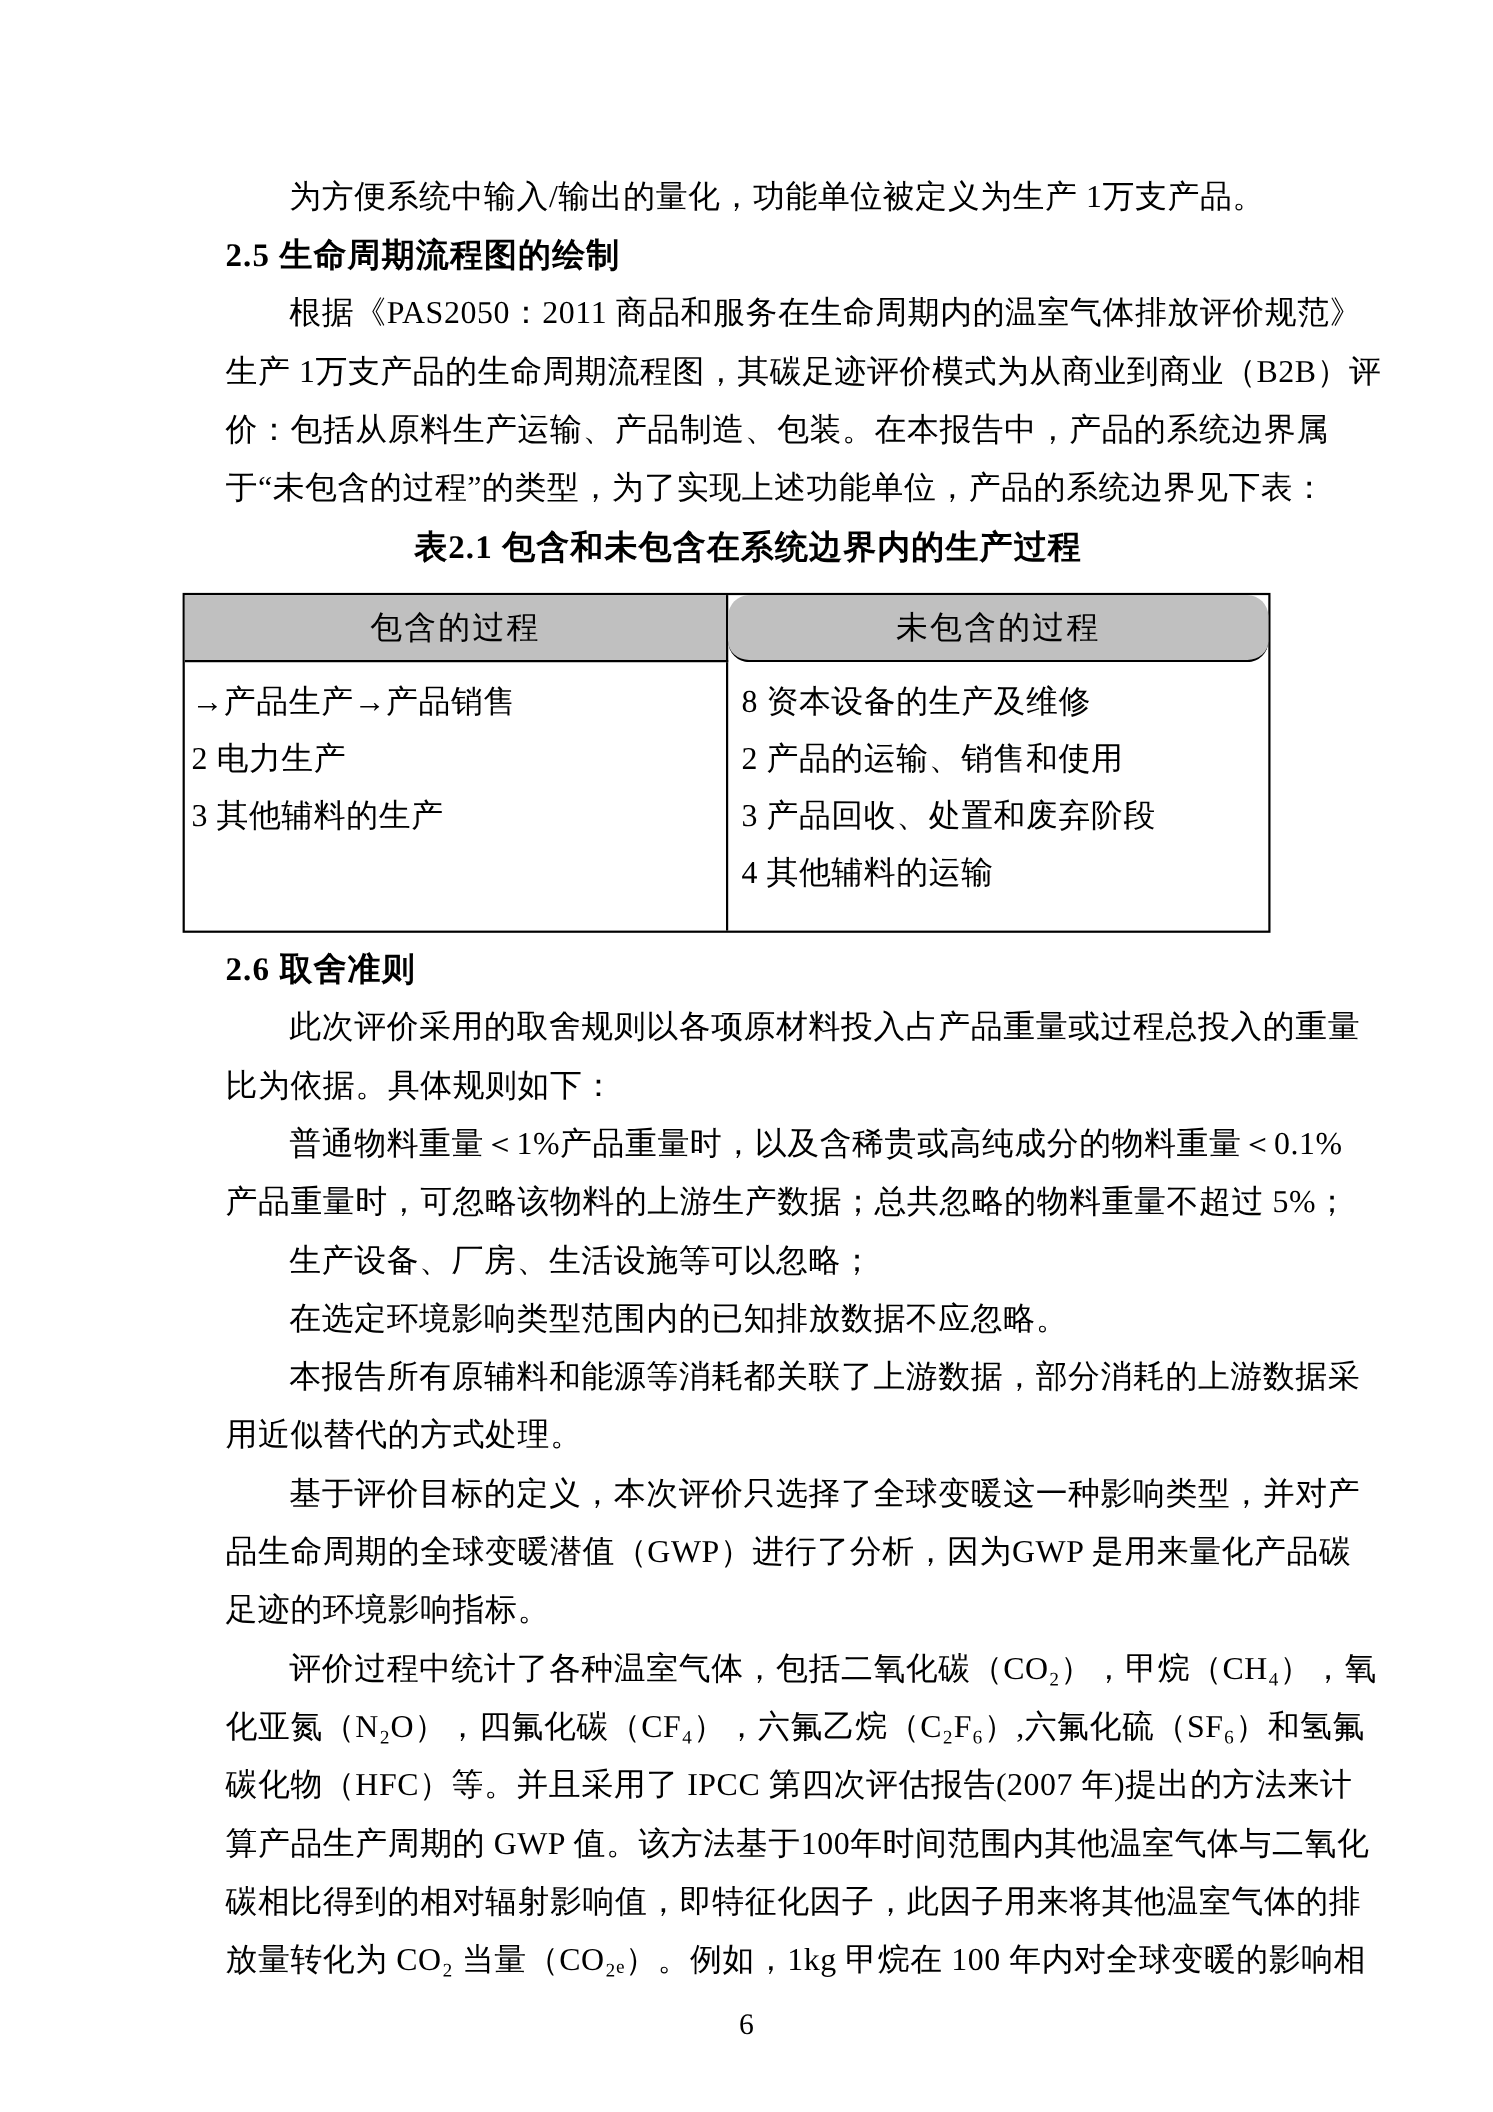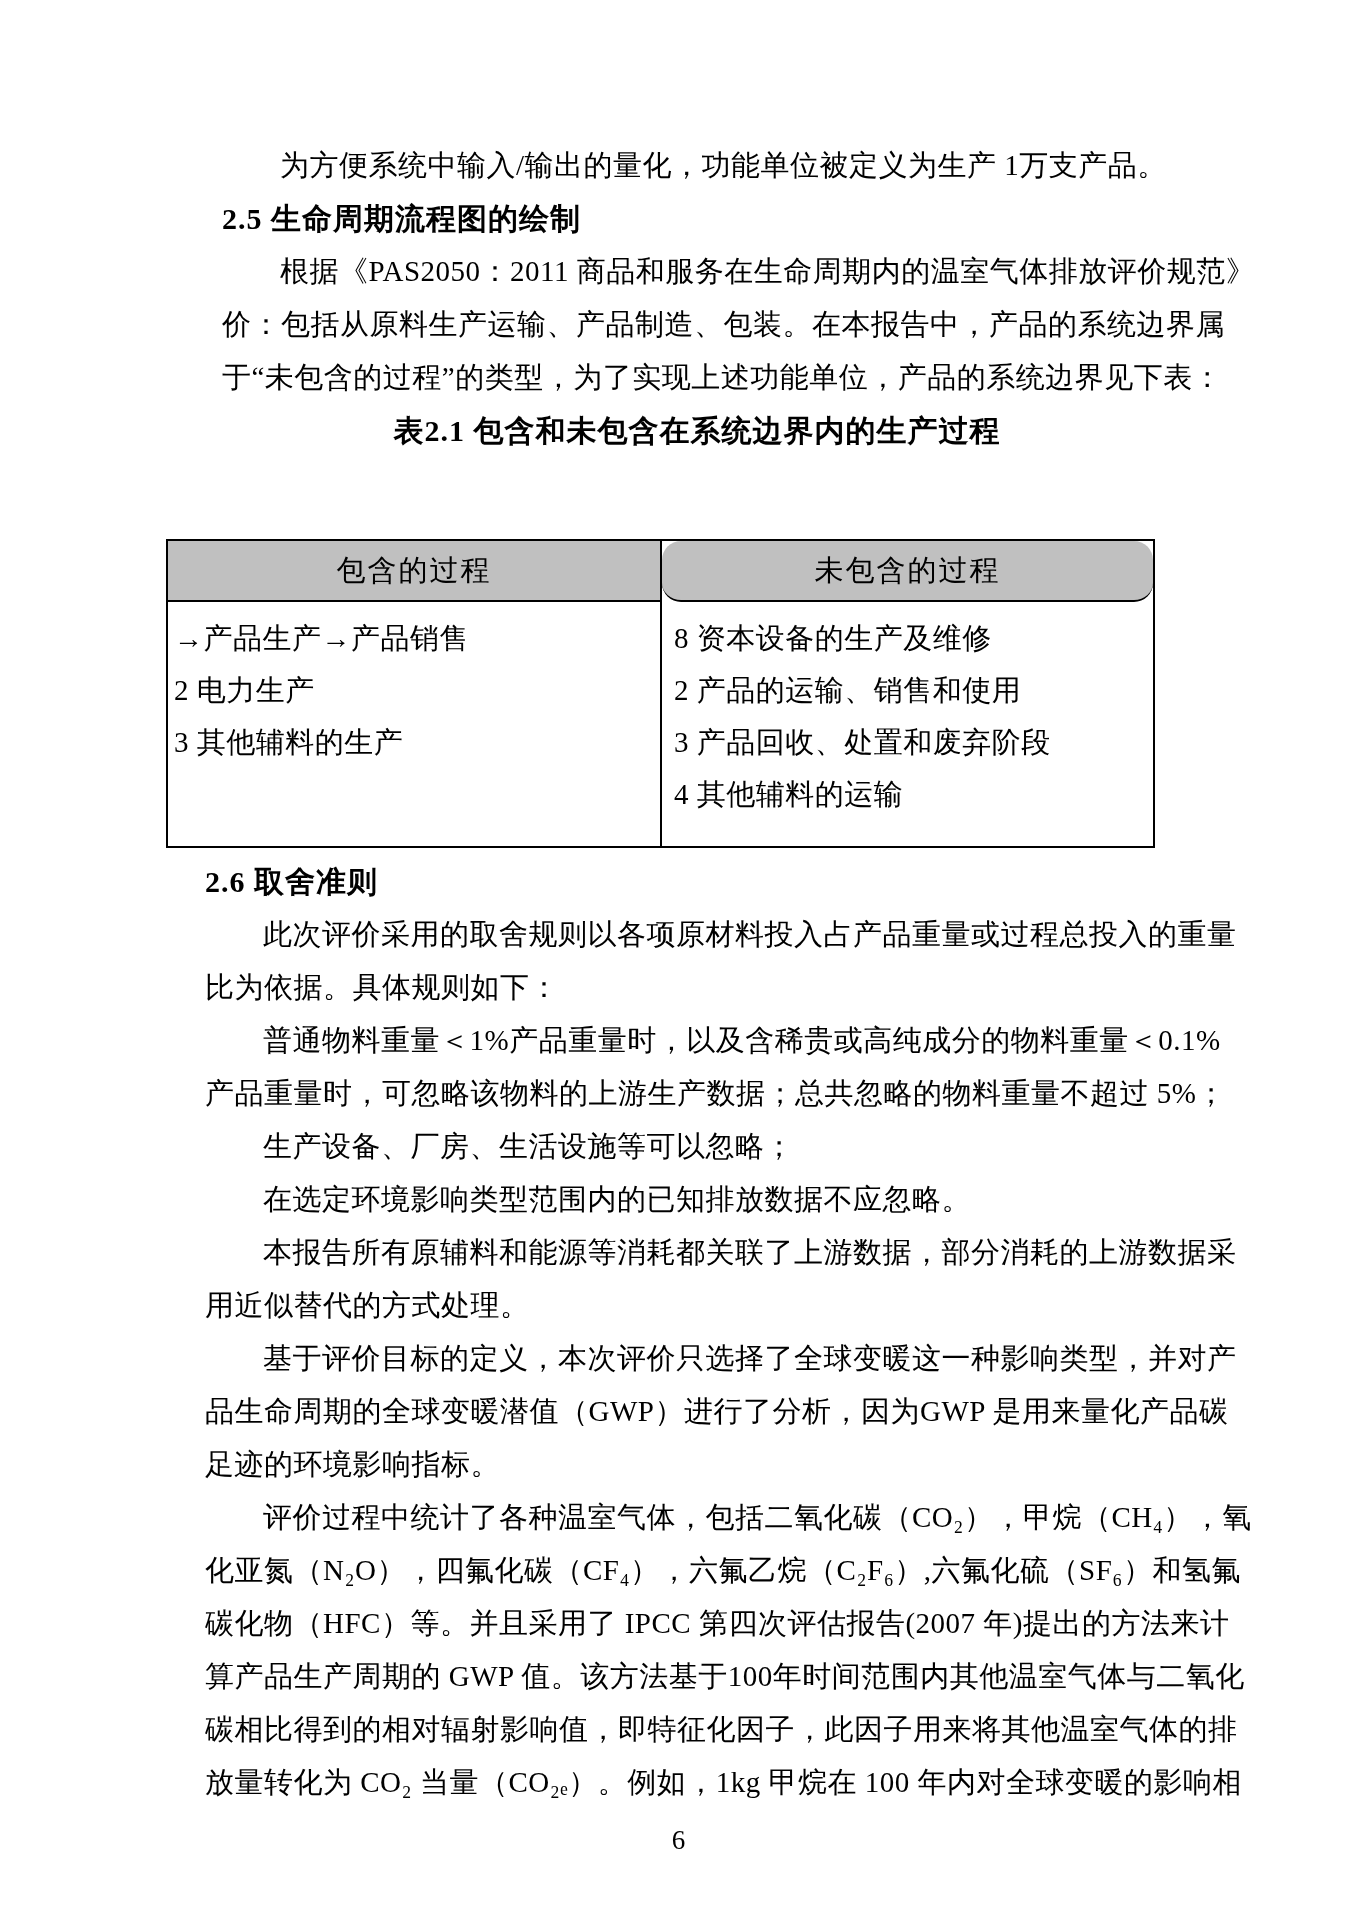--- a/index.html
+++ b/index.html
@@ -7,21 +7,21 @@
   .page {
     position:relative;
     width:1357px;
     height:1920px;
     margin:0 auto;
     background:#ffffff;
     color:#000000;
     font-family:"Liberation Serif","DejaVu Serif","DejaVu Sans",serif;
     overflow:hidden;
   }
-  .content { position:absolute; left:205px; top:139px; width:950px;margin-left:17px; }
+  .content { position:absolute; left:205px; top:153px; width:950px; }
   .content-2 { position:absolute; left:205px; top:855px; width:950px; }
   .line {
     display:block;
     height:53px;
     line-height:53px;
     font-size:29px;
     letter-spacing:0.5px;
     white-space:nowrap;
     font-weight:normal;
   }
@@ -82,20 +82,21 @@
 </style>
 </head>
 <body>
 
 <div class="page">
 
   <main class="content">
     <p class="line indent">为方便系统中输入/输出的量化，功能单位被定义为生产 1万支产品。</p>
     <h2 class="line heading">2.5  生命周期流程图的绘制</h2>
     <p class="line indent">根据《PAS2050：2011 商品和服务在生命周期内的温室气体排放评价规范》</p>
+    <p class="line">生产 1万支产品的生命周期流程图，其碳足迹评价模式为从商业到商业（B2B）评</p>
     <p class="line">价：包括从原料生产运输、产品制造、包装。在本报告中，产品的系统边界属</p>
     <p class="line">于“未包含的过程”的类型，为了实现上述功能单位，产品的系统边界见下表：</p>
     <p class="line table-caption">表2.1 包含和未包含在系统边界内的生产过程</p>
   </main>
 
   <section class="boundary-table">
     <div class="bt-th bt-col-left" style="background-color: rgb(192, 192, 192);">包含的过程</div>
     <div class="bt-th" style="background-color: rgb(192, 192, 192); border-radius: 19px;">未包含的过程</div>
     <div class="bt-td bt-col-left">
       <p class="cell-line">→产品生产→产品销售</p>

